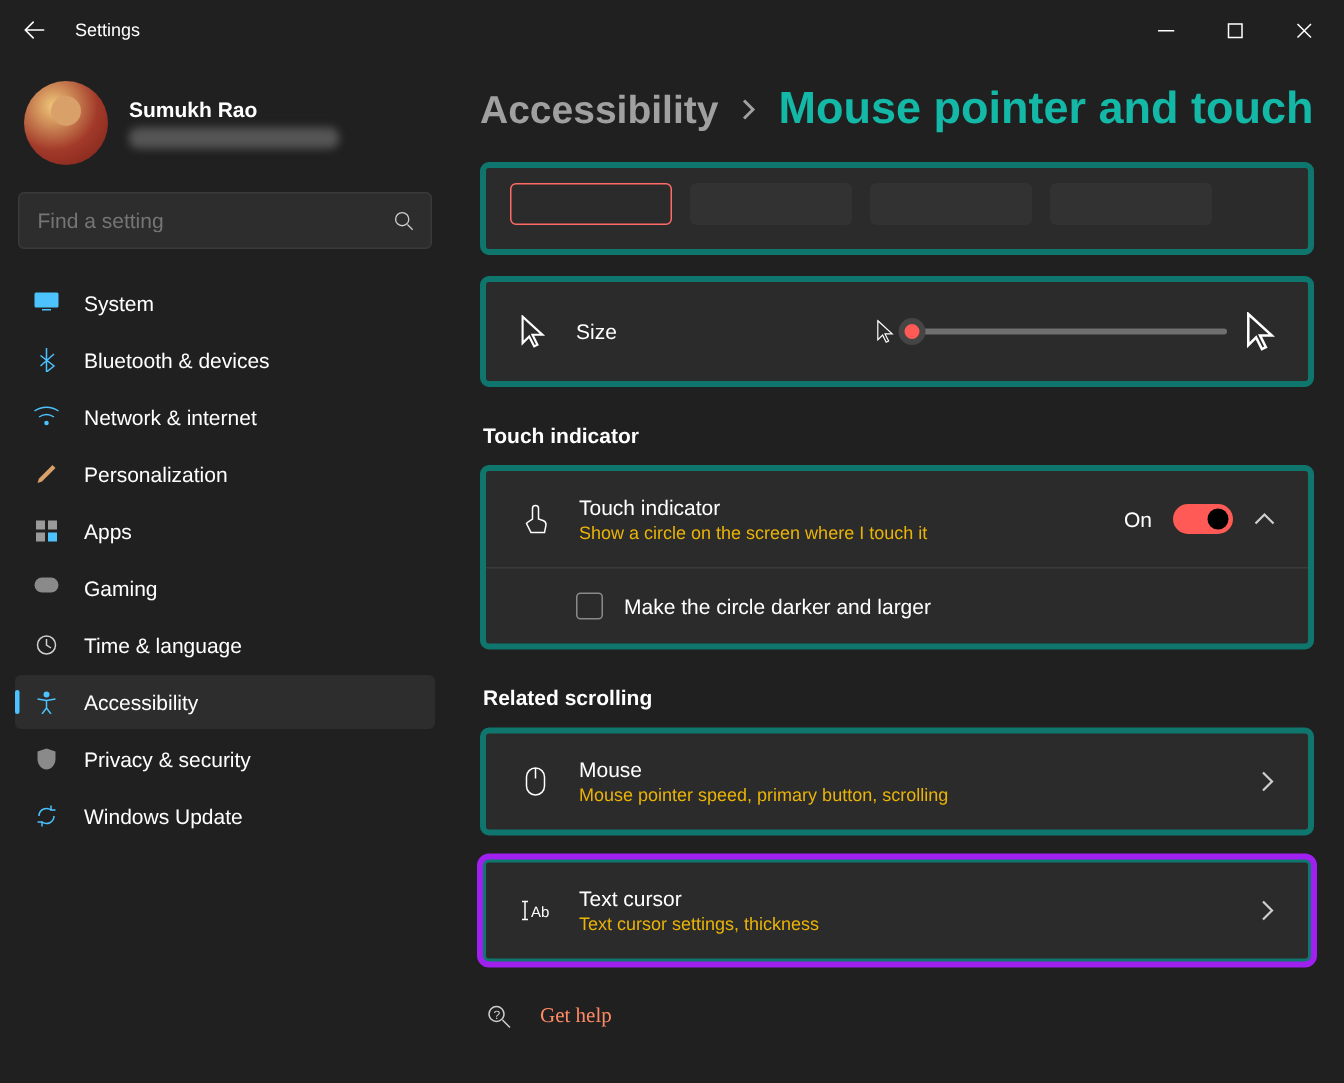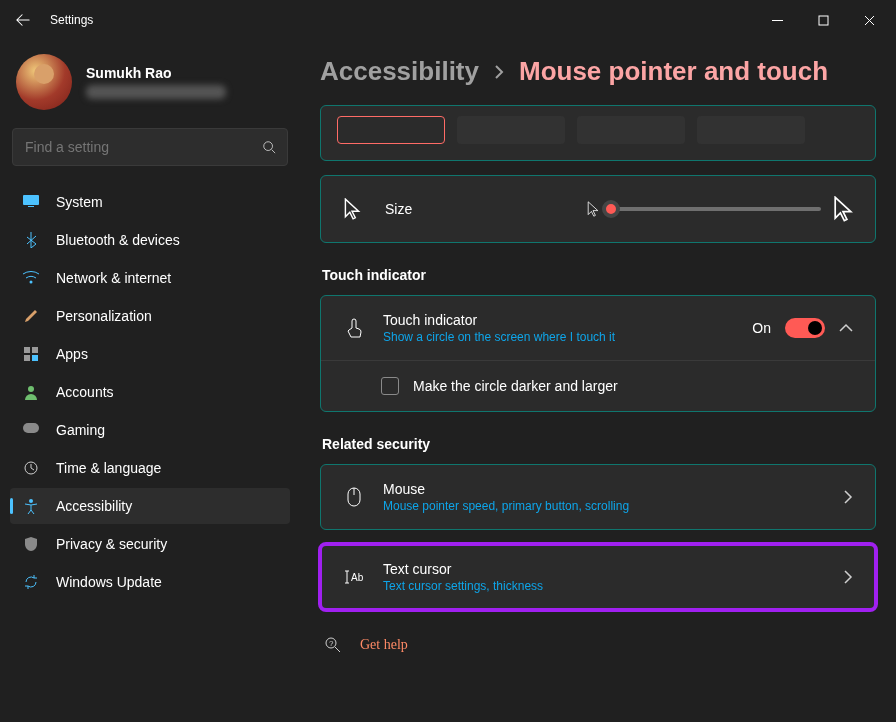--- a/index.html
+++ b/index.html
@@ -40,41 +40,41 @@
   cursor:pointer; position:relative;
 }
 .nav-item .nicon{ width:18px; display:flex; justify-content:center; color:#cfcfcf;}
 .nav-item .nlabel{ font-size:14px; color:#ffffff;}
 .nav-item.active{ background:#2d2d2d; }
 .nav-item.active::before{ content:""; position:absolute; left:0; top:10px; bottom:10px; width:3px; background:#4cc2ff; border-radius:2px;}
 .main{ flex:1; padding: 16px 20px 20px 20px; overflow:auto; }
 .crumb{ display:flex; align-items:center; gap:14px; margin-bottom:18px;}
 .crumb .c1{ font-size:26px; font-weight:600; color:#a0a0a0; cursor:pointer;}
 .crumb .sep{ color:#a0a0a0; }
-.crumb .c2{ font-size:26px; font-weight:600; color:#fca5a5;}
-.card{ background:#2b2b2b; border:1px solid #0f766e; border-radius:6px; margin-bottom:14px;}
+.crumb .c2{ font-size:30px; font-weight:600; color:#14b8a6;}
+.card{ background:#2b2b2b; border:4px solid #0f766e; border-radius:6px; margin-bottom:14px;}
 .style-row{ padding:10px 16px 16px 16px; display:flex; gap:12px;}
 .mp-box{ width:108px; height:28px; background:#323232; border-radius:4px;}
 .mp-box.sel{ border:1px solid #ff6b66; background:transparent;}
 .size-row{ display:flex; align-items:center; padding:20px 22px; gap:20px;}
 .size-row .sicon2{ width:22px; color:#fff;}
 .size-row .slabel{ flex:0 0 auto; width:180px; font-size:14px;}
 .slider-wrap{ display:flex; align-items:center; gap:12px; flex:1; justify-content:flex-end;}
 .slider-wrap .tiny{ color:#fff;}
 .track{ width:210px; height:4px; background:#6f6f6f; border-radius:2px; position:relative;}
 .thumb{ position:absolute; left:0; top:50%; transform:translate(-50%,-50%); width:18px; height:18px; border-radius:50%; background:#ff5a55; border:4px solid #454545;}
 .big{ color:#fff;}
 .section-title{ font-size:14px; font-weight:600; margin: 24px 0 12px 2px; color:#ffffff;}
 .row{
   display:flex; align-items:center; padding:16px 22px; gap:18px; cursor:pointer;
 }
 .row .ricon{ width:22px; color:#eab308; display:flex; justify-content:center;}
 .row .rtext{ flex:1; }
 .row .rtitle{ font-size:14px; }
-.row .rdesc{ font-size:12px; color:#0ea5e9; margin-top:2px;}
+.row .rdesc{ font-size:12px; color:#eab308; margin-top:2px;}
 .row .rright{ display:flex; align-items:center; gap:14px;}
 .toggle{ width:40px; height:20px; border-radius:10px; background:#ff5a55; position:relative;}
 .toggle::after{content:""; position:absolute; right:3px; top:3px; width:14px; height:14px; border-radius:50%; background:#000;}
 .chev{ color:#cfcfcf; }
 .subrow{ display:flex; align-items:center; gap:14px; padding:16px 22px 16px 60px; border-top:1px solid #3a3a3a;}
 .chk{ width:18px; height:18px; border:1px solid #8a8a8a; border-radius:3px;}
 .hl{ outline:4px solid #a020f0; outline-offset:-2px; border-radius:6px;}
 .links{ margin-top:20px; display:flex; flex-direction:column; gap:14px;}
 .link{ display:flex; align-items:center; gap:16px; padding:6px 2px; cursor:pointer;}
 .link .licon{ width:22px; color:#cfcfcf; display:flex; justify-content:center;}
@@ -168,29 +168,20 @@
               <rect x="1" y="1" width="6" height="6" fill="#9a9a9a"></rect>
               <rect x="9" y="1" width="6" height="6" fill="#9a9a9a"></rect>
               <rect x="1" y="9" width="6" height="6" fill="#9a9a9a"></rect>
               <rect x="9" y="9" width="6" height="6" fill="#4cc2ff"></rect>
             </svg>
           </span>
         <span class="nlabel">Apps</span>
       </div>
       <div class="nav-item">
         <span class="nicon">
-            <svg width="14" height="16" viewBox="0 0 14 16">
-              <circle cx="7" cy="5" r="3" fill="#6fbf6f"></circle>
-              <path d="M1 16a6 6 0 0112 0z" fill="#6fbf6f"></path>
-            </svg>
-          </span>
-        <span class="nlabel">Accounts</span>
-      </div>
-      <div class="nav-item">
-        <span class="nicon">
             <svg width="18" height="12" viewBox="0 0 18 12">
               <rect x="1" y="1" width="16" height="10" rx="5" fill="#8a8a8a"></rect>
             </svg>
           </span>
         <span class="nlabel">Gaming</span>
       </div>
       <div class="nav-item">
         <span class="nicon">
             <svg width="16" height="16">
               <circle cx="8" cy="8" r="6" stroke="#cfcfcf" fill="none"></circle>
@@ -296,21 +287,21 @@
               </svg>
           </span>
         </div>
       </div>
       <div class="subrow">
         <div class="chk"></div>
         <span>Make the circle darker and larger</span>
       </div>
     </div>
 
-    <div class="section-title">Related security</div>
+    <div class="section-title">Related scrolling</div>
 
     <div class="card">
       <div class="row">
         <span class="ricon">
           <svg width="16" height="20" viewBox="0 0 14 20">
               <rect x="1" y="1" width="12" height="18" rx="6" stroke="#fff" fill="none"></rect>
               <line x1="7" y1="1" x2="7" y2="8" stroke="#fff"></line>
             </svg>
         </span>
         <div class="rtext">

